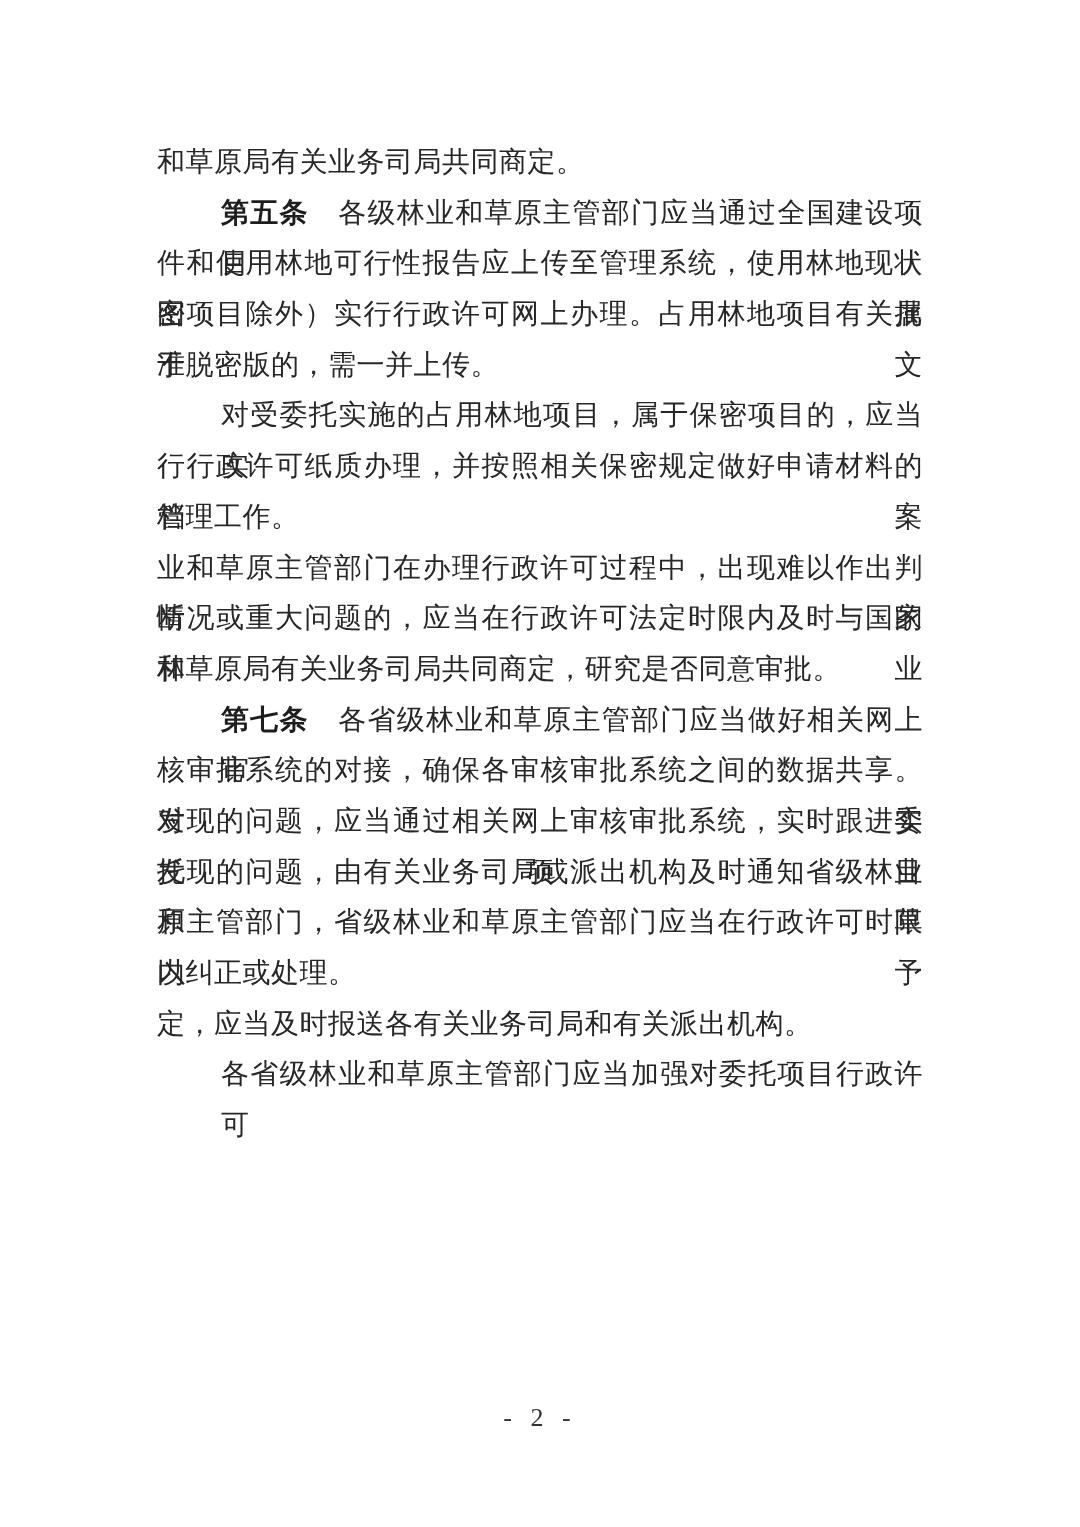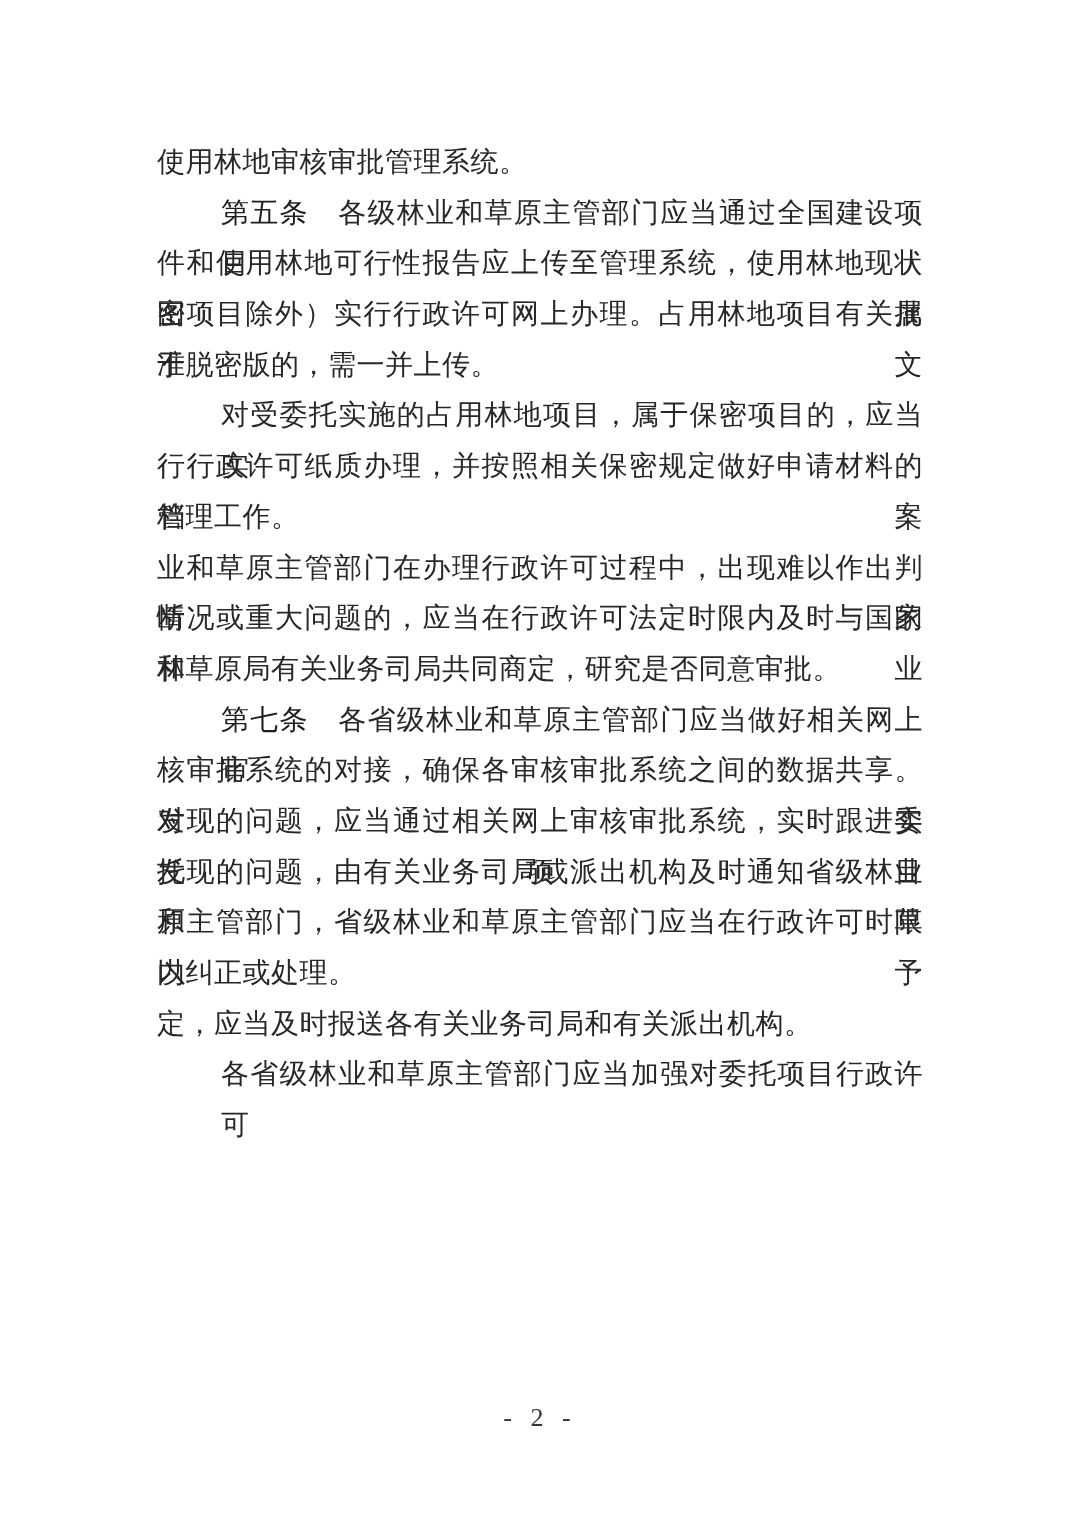--- a/index.html
+++ b/index.html
@@ -34,40 +34,40 @@
   .line.full {
     text-align: justify;
     text-justify: inter-character;
     text-align-last: justify;
   }
   .line.indent {
     padding-left: 64px;
   }
   .line .art {
     font-family: "Liberation Sans", "DejaVu Sans", sans-serif;
-    font-weight: 400;
+    font-weight: 700;
     color: #1d1d1d;
   }
   .page-number {
     position: absolute;
     left: 0;
     top: 1403px;
     width: 100%;
     text-align: center;
     font-size: 26px;
     letter-spacing: 6px;
     color: #333333;
   }
 </style>
 </head>
 <body>
 
 <div class="page">
   <div class="text-block" id="doc-body">
-      <div class="line">使用林地审核审批管理系统。</div>
+      <div class="line">和草原局有关业务司局共同商定。</div>
       <div class="line full indent"><span class="art">第五条</span>　各级林业和草原主管部门应当通过全国建设项目</div>
       <div class="line full">件和使用林地可行性报告应上传至管理系统，使用林地现状图属</div>
       <div class="line full">密项目除外）实行行政许可网上办理。占用林地项目有关批准文</div>
       <div class="line">于脱密版的，需一并上传。</div>
       <div class="line full indent">对受委托实施的占用林地项目，属于保密项目的，应当实</div>
       <div class="line full">行行政许可纸质办理，并按照相关保密规定做好申请材料的档案</div>
       <div class="line">管理工作。</div>
       <div class="line full">业和草原主管部门在办理行政许可过程中，出现难以作出判断的</div>
       <div class="line full">情况或重大问题的，应当在行政许可法定时限内及时与国家林业</div>
       <div class="line">和草原局有关业务司局共同商定，研究是否同意审批。</div>

